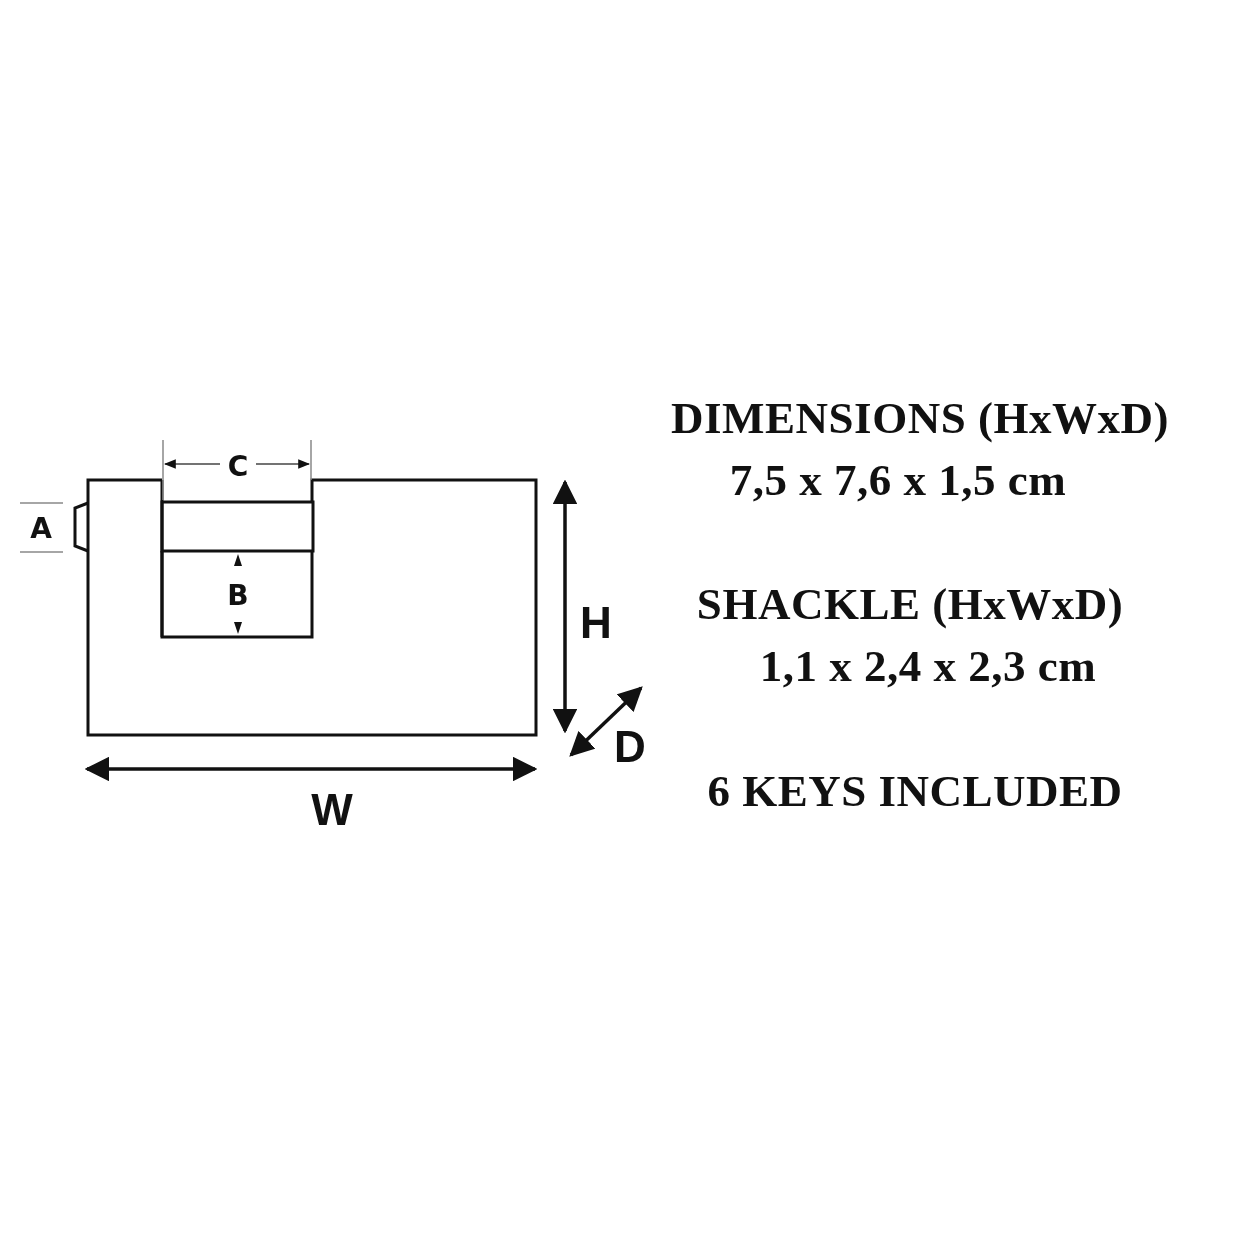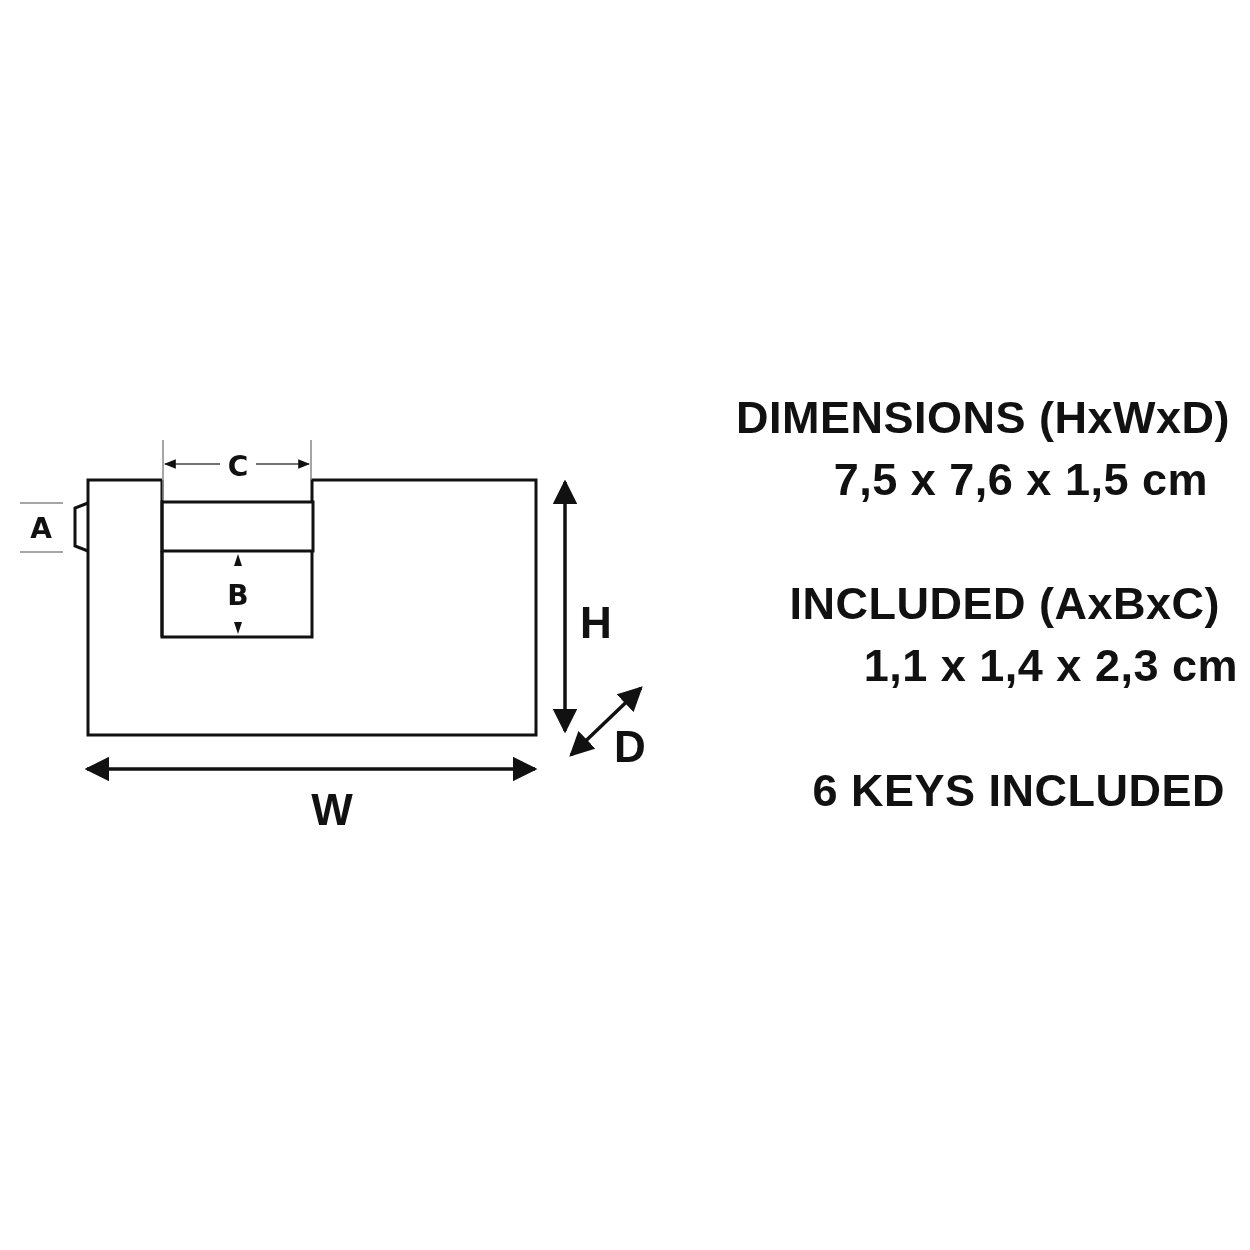--- a/index.html
+++ b/index.html
@@ -1,20 +1,20 @@
 <!DOCTYPE html>
 <html><head>
   <meta charset="utf-8">
   <style>
     html, body { margin: 0; padding: 0; background: #ffffff; }
     body { width: 1250px; height: 1250px; position: relative; overflow: hidden;
            font-family: "Liberation Sans", sans-serif; color: #111111; }
     #diagram { position: absolute; left: 0; top: 0; width: 1250px; height: 1250px; }
-    .spec { position: absolute; left: 610px; width: 620px; text-align: right;
-            font-family: Liberation Sans, sans-serif; font-weight: bold;
+    .spec { position: absolute; left: 610px; width: 620px; text-align: center;
+            font-family: Liberation Serif, serif; font-weight: bold;
             font-size: 45px; line-height: 52px; color: #111111; letter-spacing: 0.5px; }
     .lbl-big { font-family: "Liberation Sans", sans-serif; font-weight: bold; font-size: 44px; fill: #111111; }
     .lbl-small { font-family: "DejaVu Sans", sans-serif; font-weight: bold; font-size: 28px; fill: #111111; }
   </style>
 </head>
 <body>
 
 <svg id="diagram" width="1250" height="1250" viewBox="0 0 1250 1250" xmlns="http://www.w3.org/2000/svg">
   <defs>
     <marker id="arrow" viewBox="0 0 10 10" refX="9" refY="5" markerWidth="7" markerHeight="7" orient="auto-start-reverse">
@@ -53,15 +53,15 @@
 
   <line x1="571" y1="755" x2="641" y2="688" stroke="#111111" stroke-width="3.5" marker-start="url(#arrow)" marker-end="url(#arrow)"></line>
   <text class="lbl-big" x="630" y="762" text-anchor="middle">D</text>
 
   <line x1="87" y1="769" x2="535" y2="769" stroke="#111111" stroke-width="3.5" marker-start="url(#arrow)" marker-end="url(#arrow)"></line>
   <text class="lbl-big" x="332" y="825" text-anchor="middle">W</text>
 </svg>
 
 <div class="spec" style="top:392px;">DIMENSIONS (HxWxD)</div>
 <div class="spec" style="top:454px; left:588px;">7,5 x 7,6 x 1,5 cm</div>
-<div class="spec" style="top:578px; left:600px;">INCLUDED (AxBxC)</div>
-<div class="spec" style="top:640px; left:618px;">1,1 x 1,4 x 2,3 cm</div>
+<div class="spec" style="top:578px; left:600px;">SHACKLE (HxWxD)</div>
+<div class="spec" style="top:640px; left:618px;">1,1 x 2,4 x 2,3 cm</div>
 <div class="spec" style="top:765px; left:605px;">6 KEYS INCLUDED</div>
 
 </body></html>

